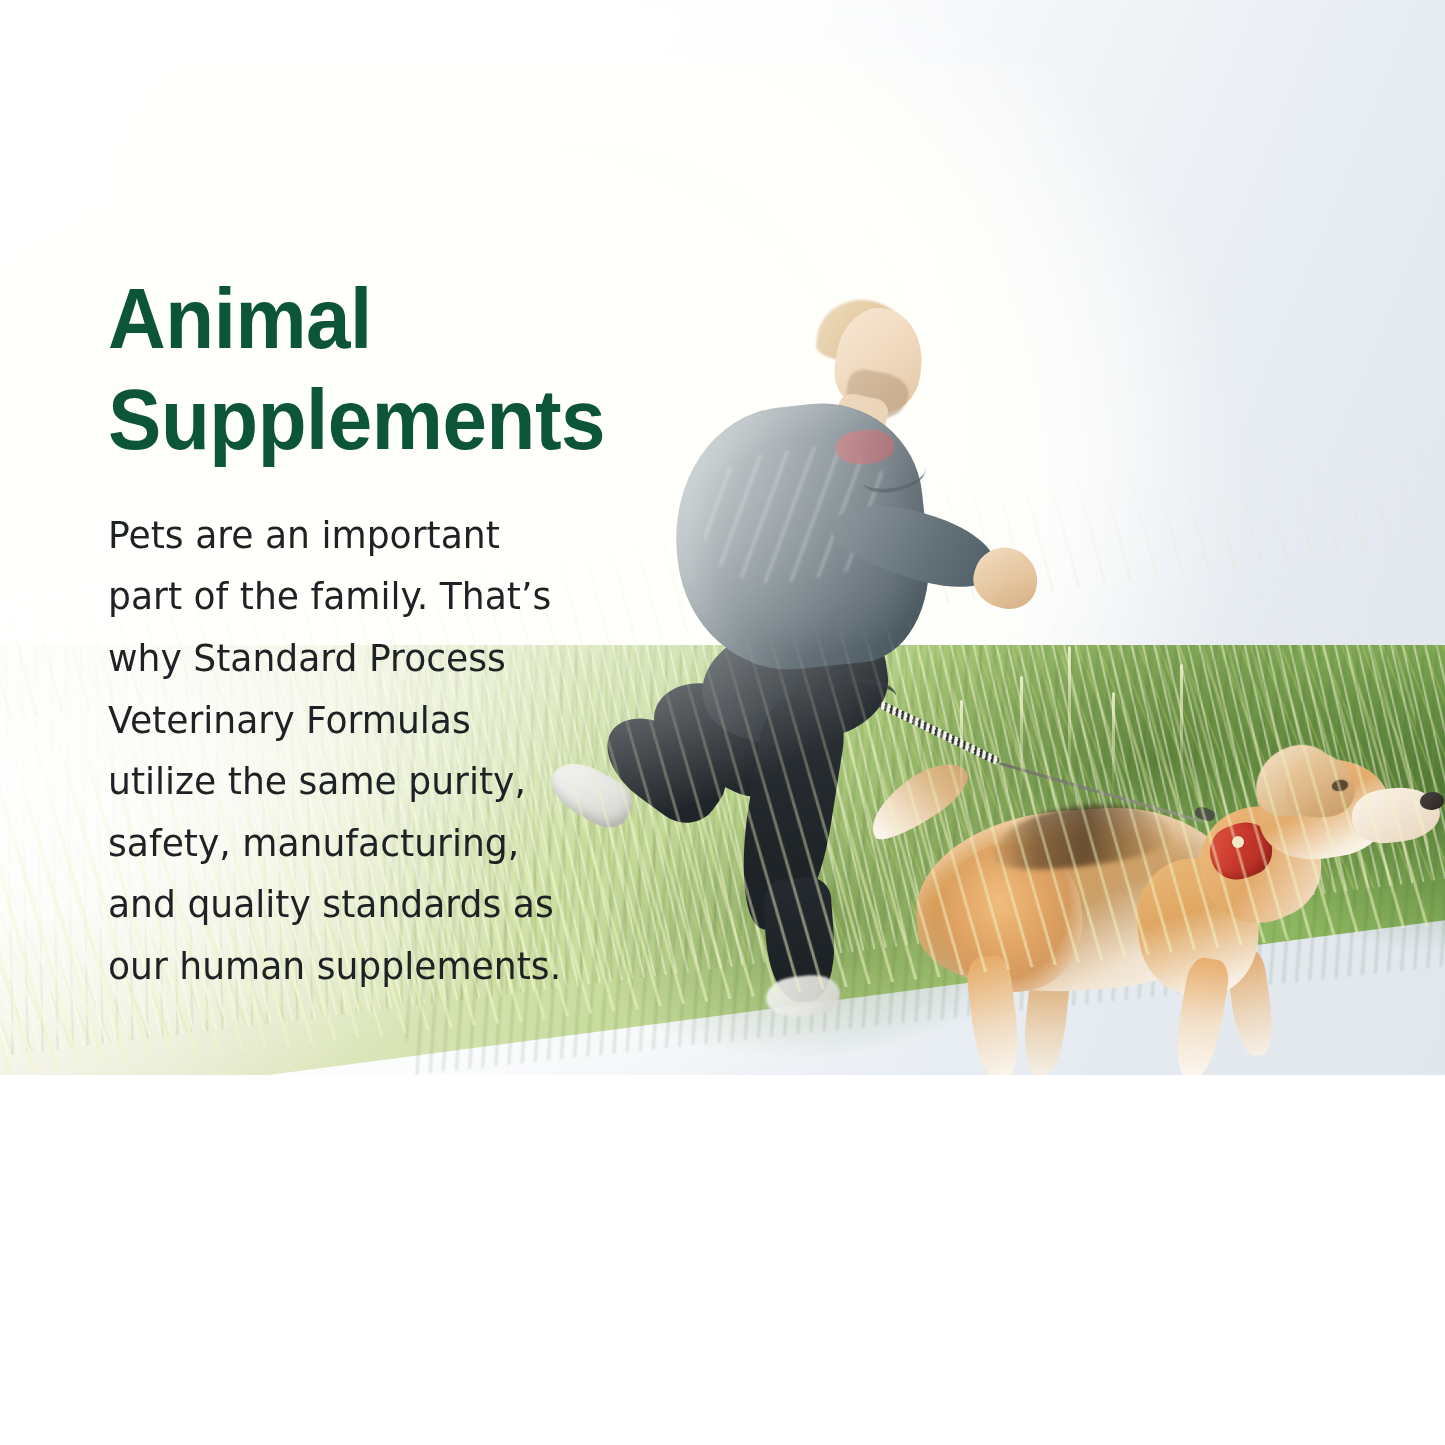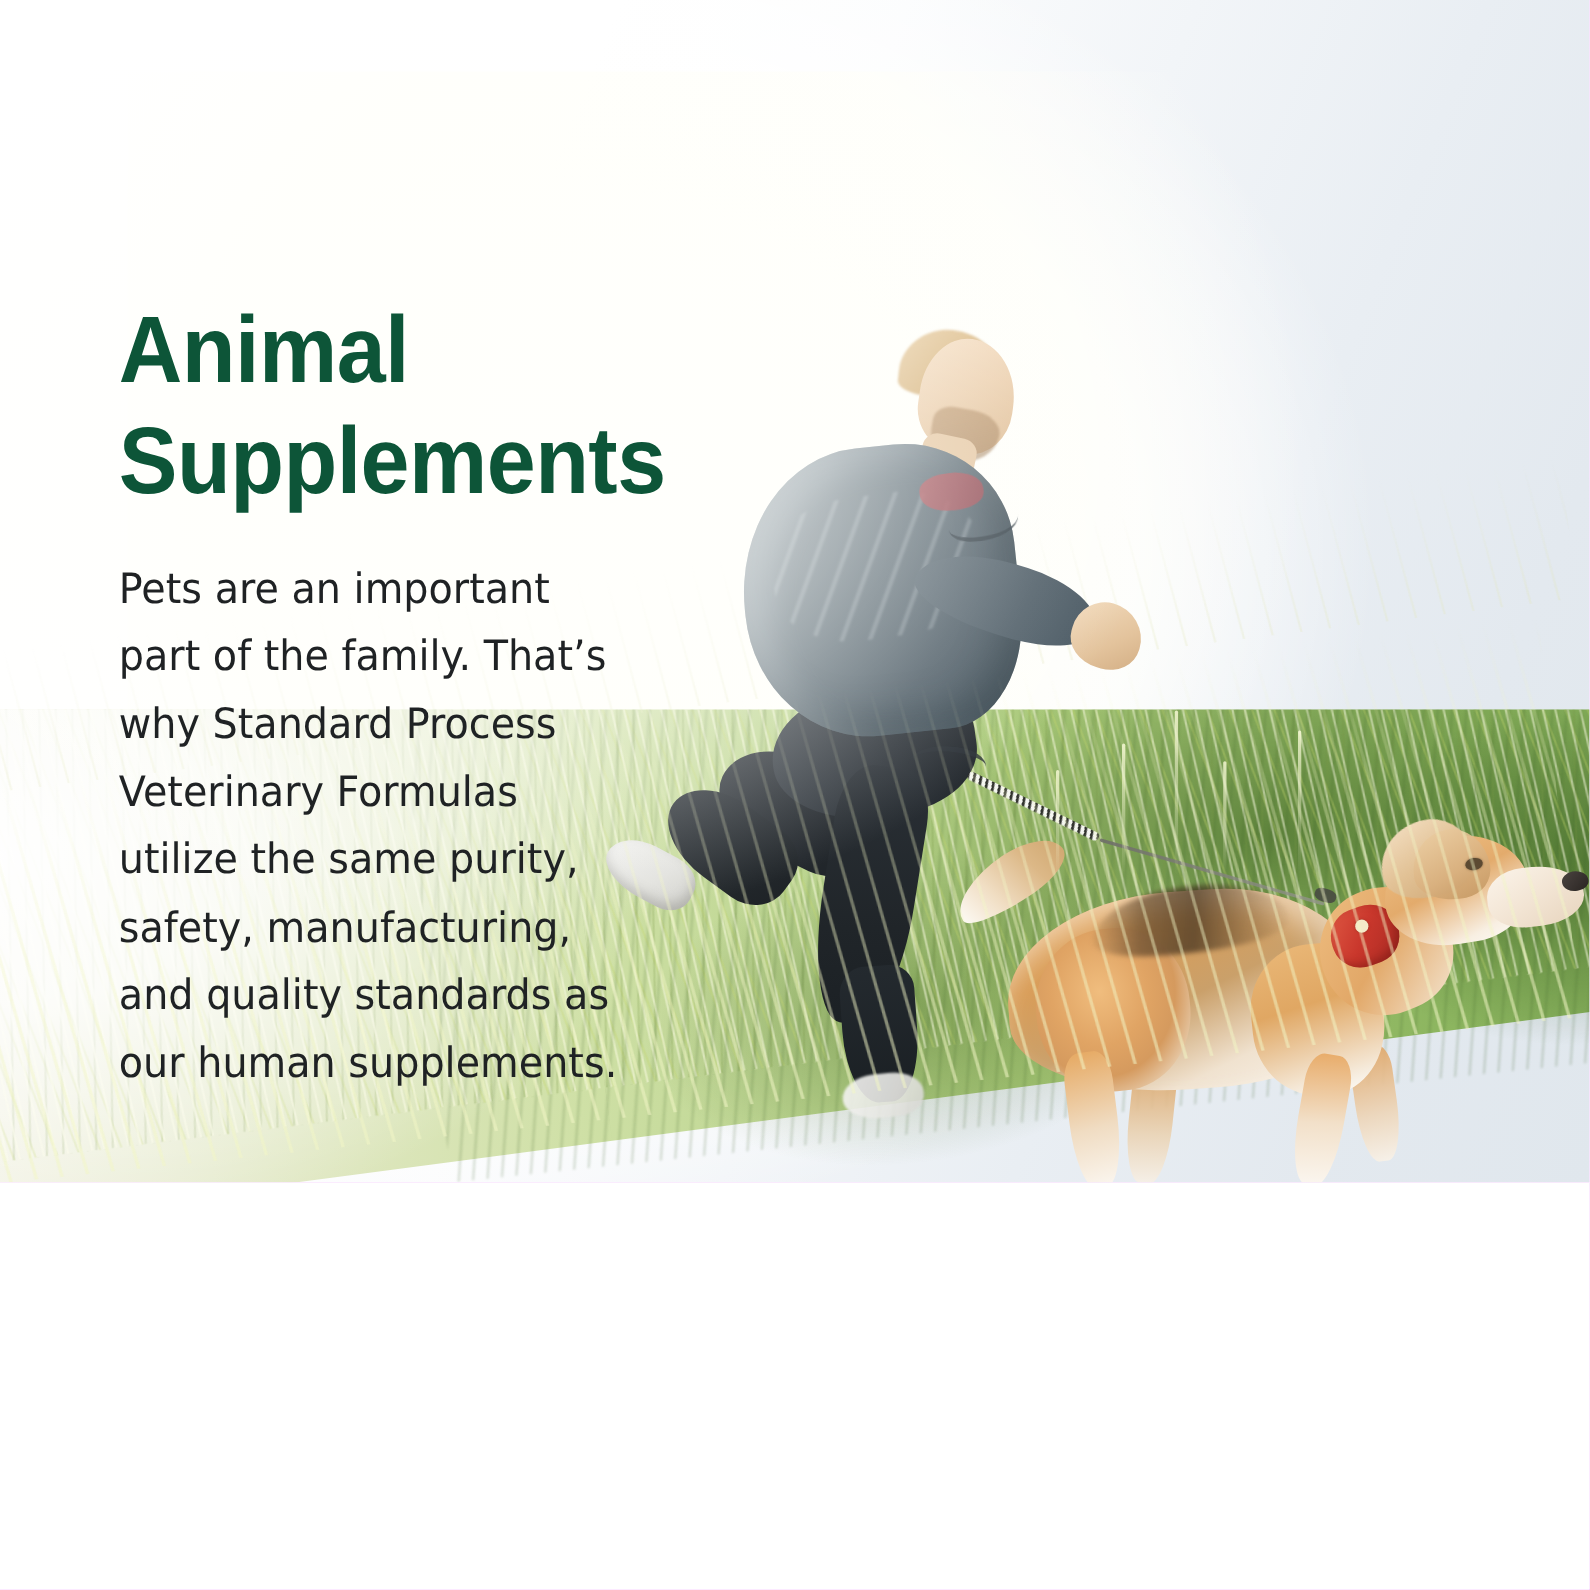--- a/index.html
+++ b/index.html
@@ -9,21 +9,21 @@
   }
   body {
     font-family: "DejaVu Sans", sans-serif;
   }
 
   #canvas {
     position: relative;
     width: 1445px;
     height: 1075px;
     overflow: hidden;
-    background: #f0abfc;
+    background: #14b8a6;
   }
 
   
   .photo {
     position: absolute;
     inset: 0;
     overflow: hidden;
   }
 
   

